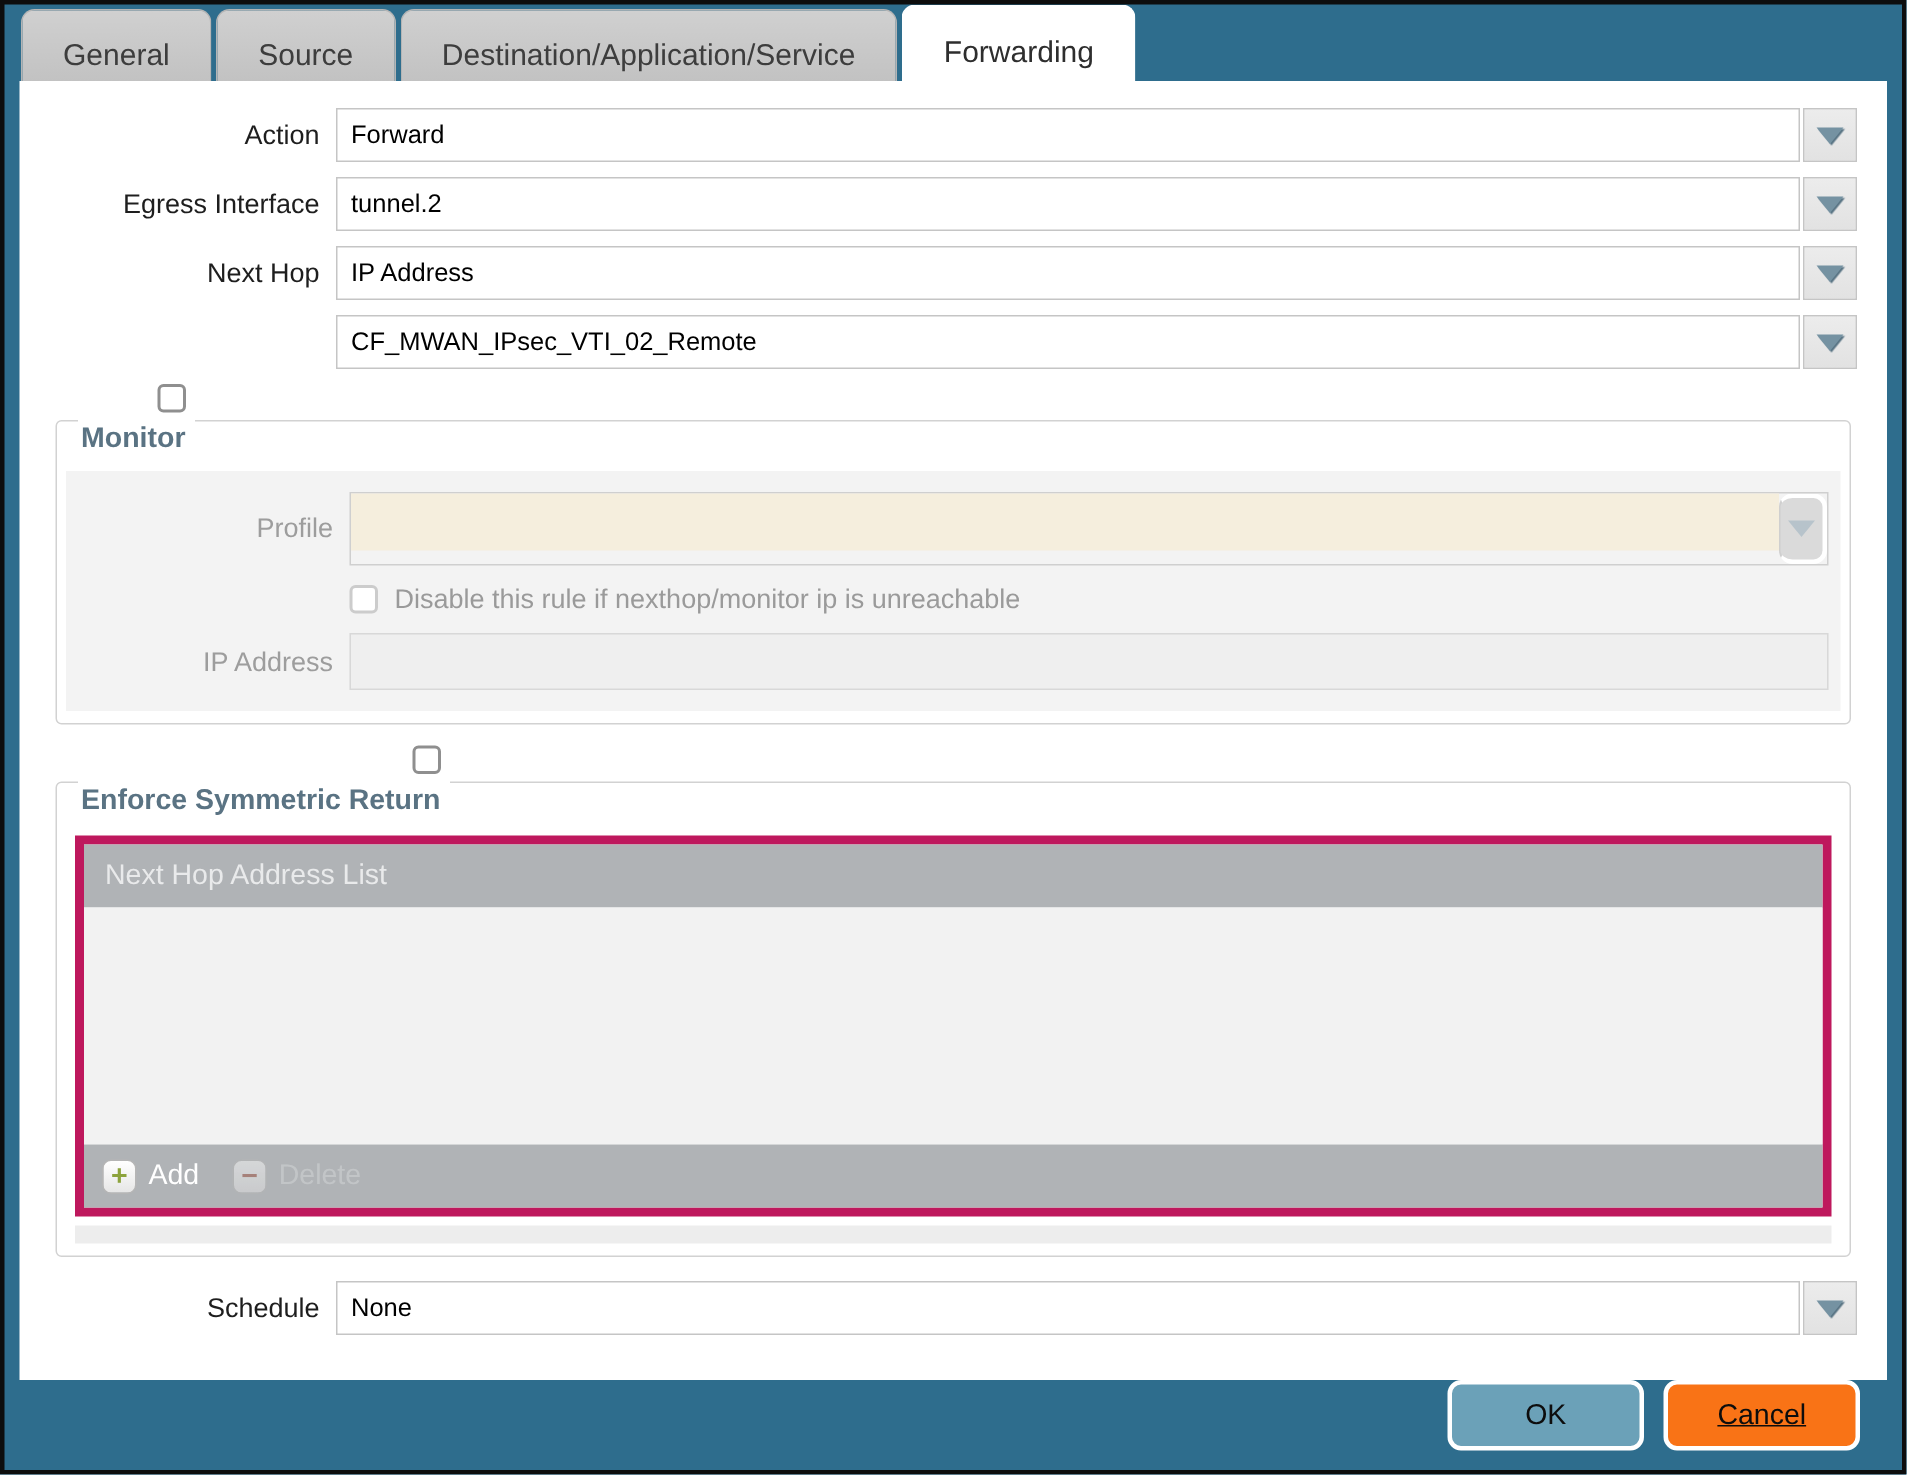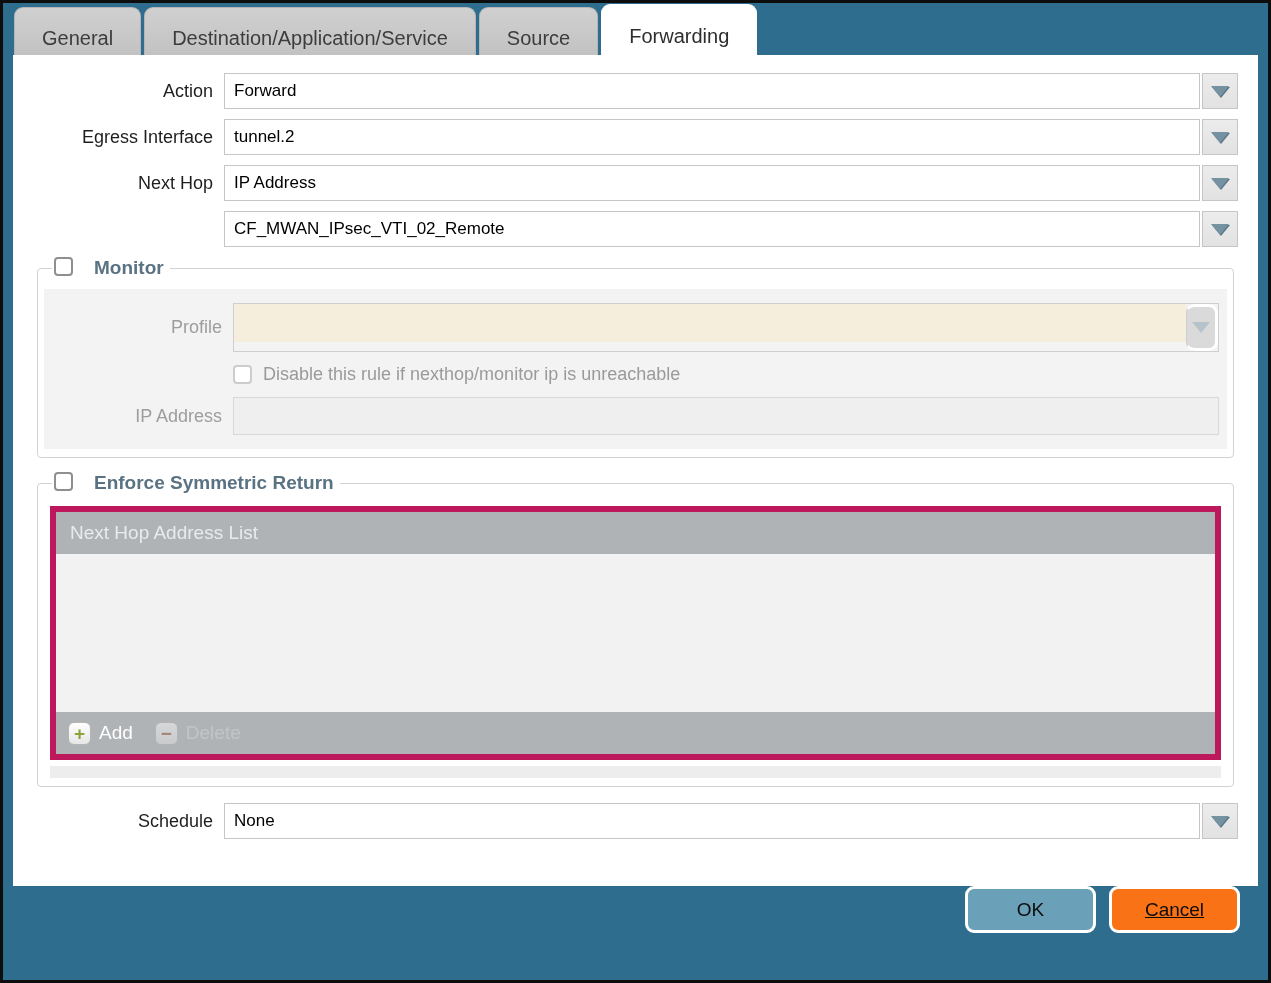--- a/index.html
+++ b/index.html
@@ -88,22 +88,22 @@
     filter: drop-shadow(1px 1px 0 #5a7585);
   }
   .arrow-down.dim { border-top-color: #b7c3cb; filter: none; }
   
   fieldset {
     border: 1px solid #d2d2d2; border-radius: 4px;
     margin: 8px 18px 14px 24px;
     padding: 4px 6px 8px 6px;
   }
   legend {
-    display: flex; align-items: flex-start; gap: 21px;
-    margin-left: 8px; padding: 0 6px 0 2px;
+    display: flex; align-items: flex-end; gap: 7px;
+    margin-left: 8px; padding: 0 6px 0 2px; flex-direction: column;
   }
   .legend-label { font-size: 19px; font-weight: bold; color: #5a7383; }
   .checkbox {
     width: 19px; height: 19px;
     border: 2px solid #8f8f8f; border-radius: 4px;
     background: #ffffff; cursor: pointer; flex: 0 0 19px;
   }
   .checkbox.dim { border-color: #cccccc; }
   .group-panel { background: #f3f3f3; padding: 14px 0; margin-top: 6px; }
   .group-panel .form-row { padding-right: 8px; margin-bottom: 12px; }
@@ -167,22 +167,22 @@
   .btn-cancel { background: #f97316; text-decoration: underline; }
 </style>
 </head>
 <body>
 
 <div class="dialog">
 
 
   <div class="tabs">
     <div class="tab">General</div>
+    <div class="tab">Source</div>
     <div class="tab">Destination/Application/Service</div>
-    <div class="tab">Source</div>
     <div class="tab active">Forwarding</div>
   </div>
 
   <div class="content">
 
     <div class="form-row">
       <div class="form-label">Action</div>
       <div class="field">
         <div class="text-input">Forward</div>
         <div class="dd-btn">

